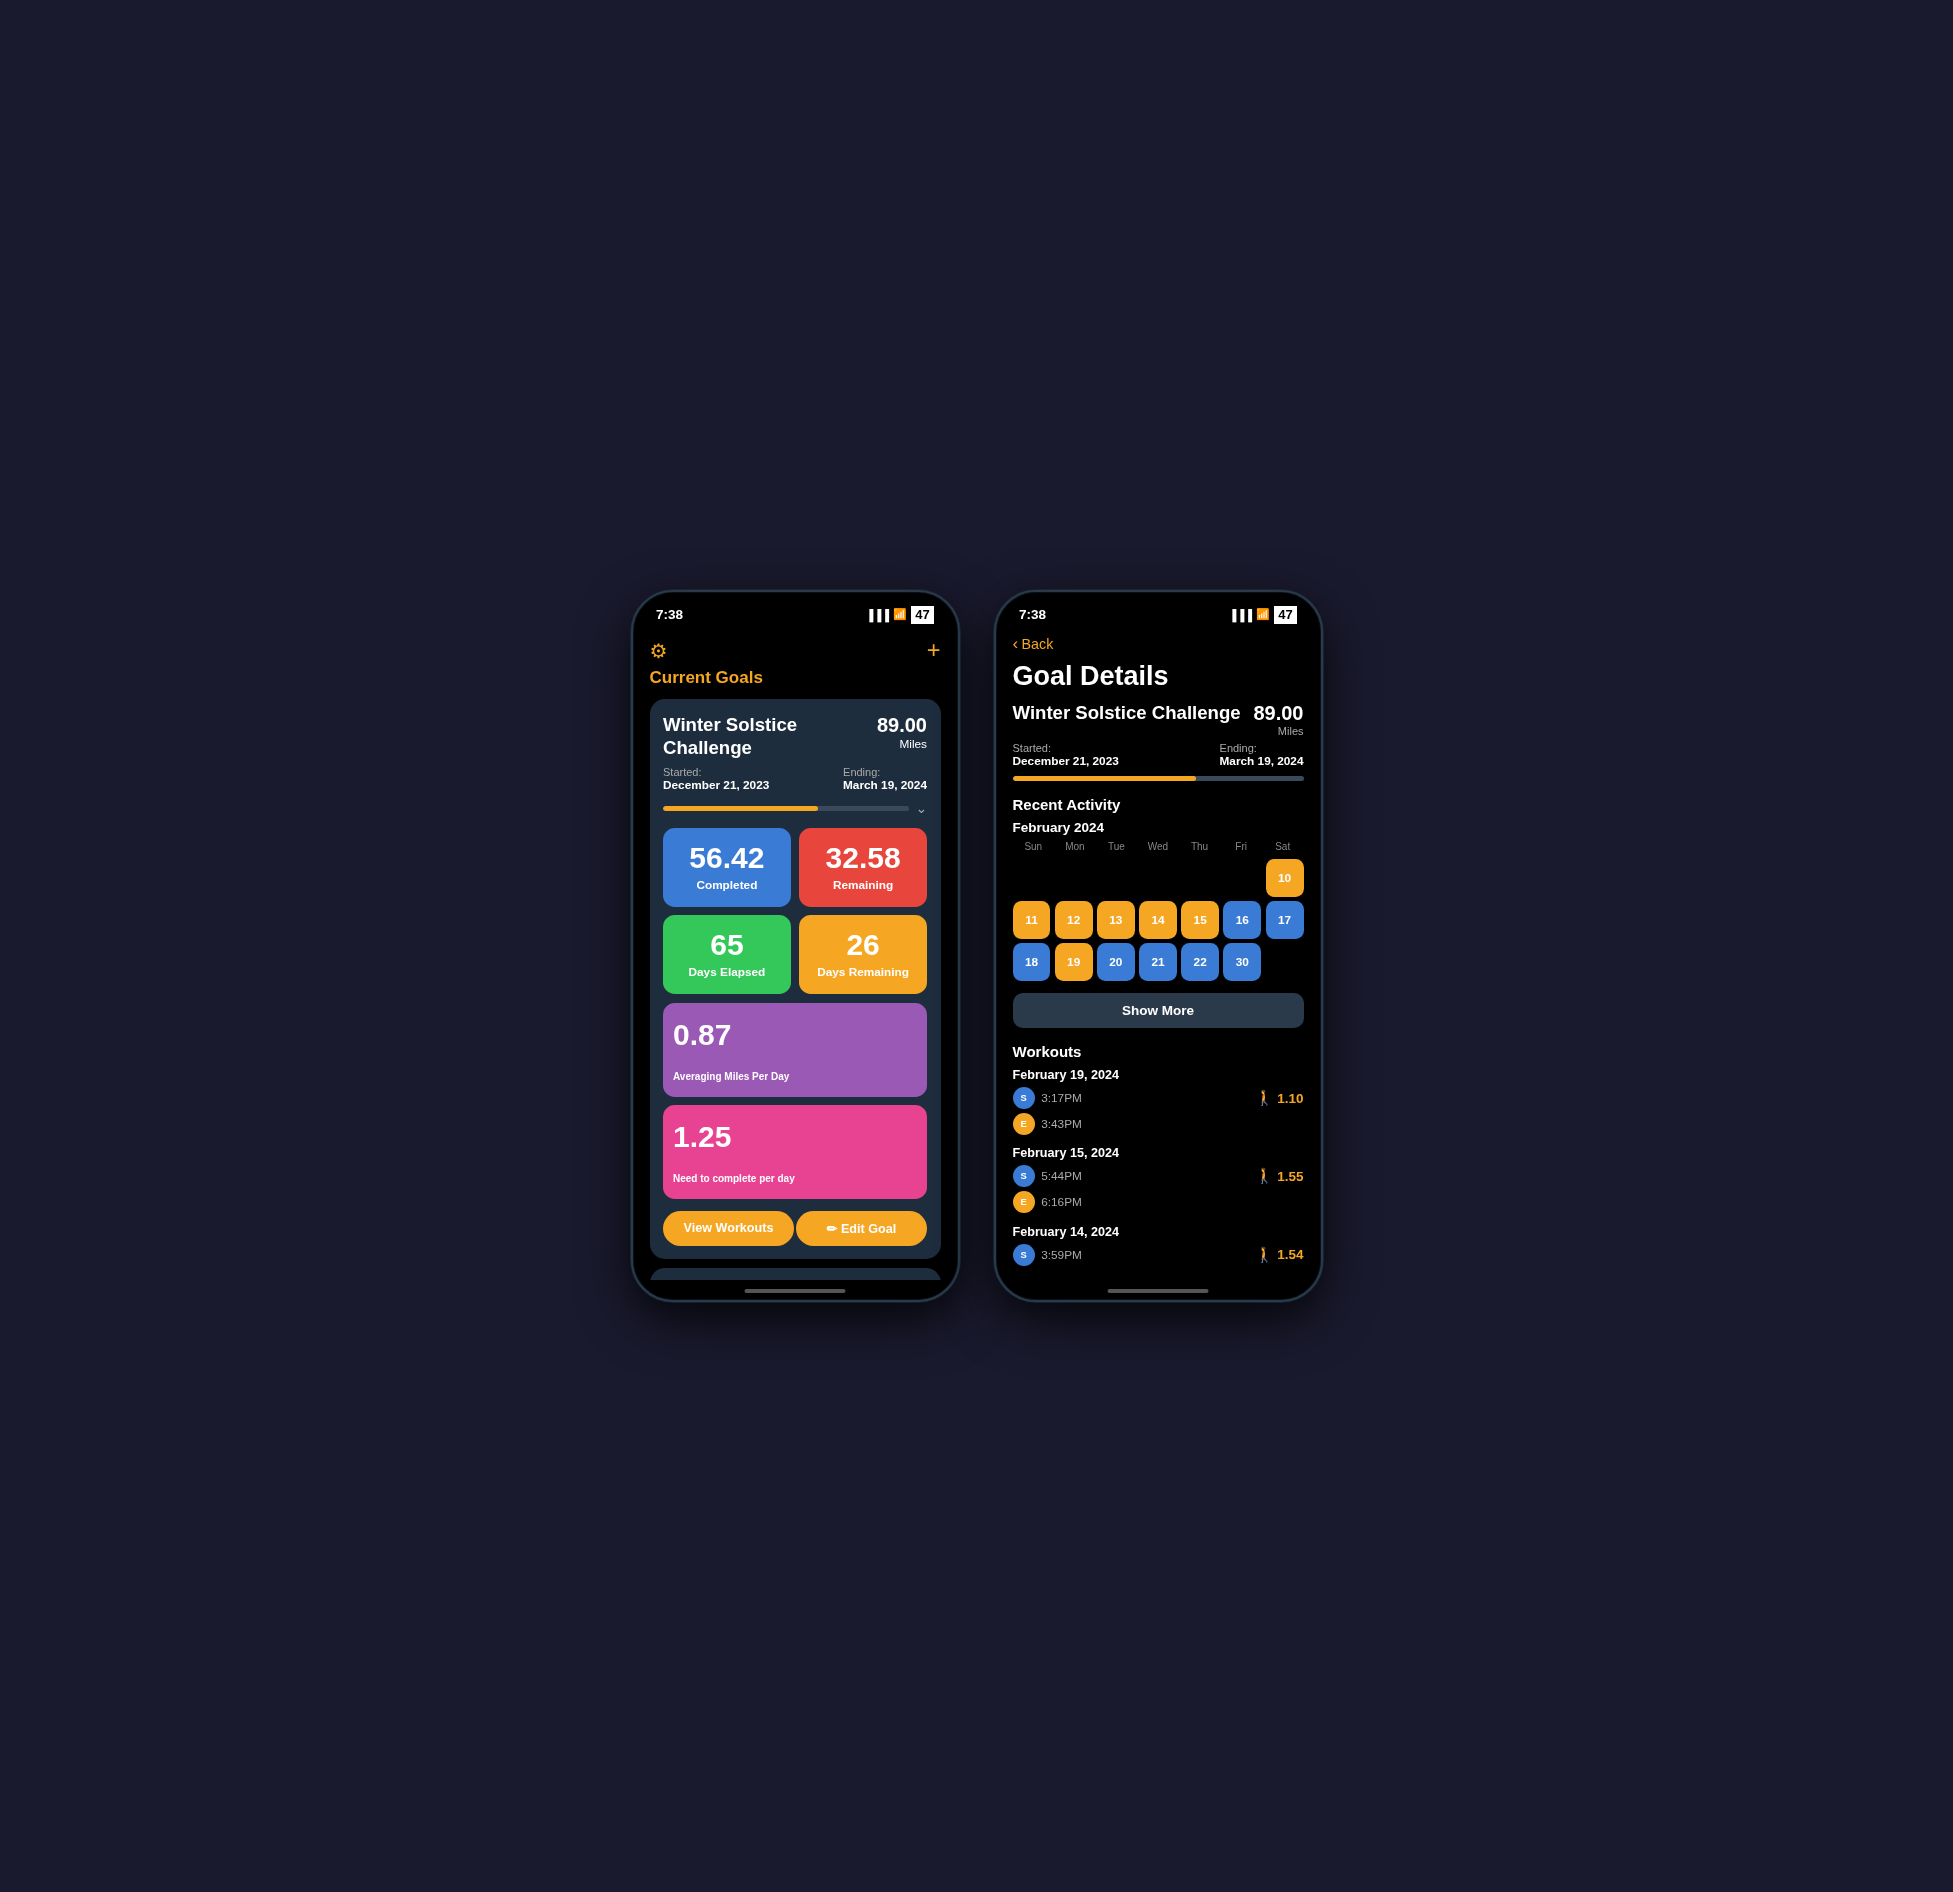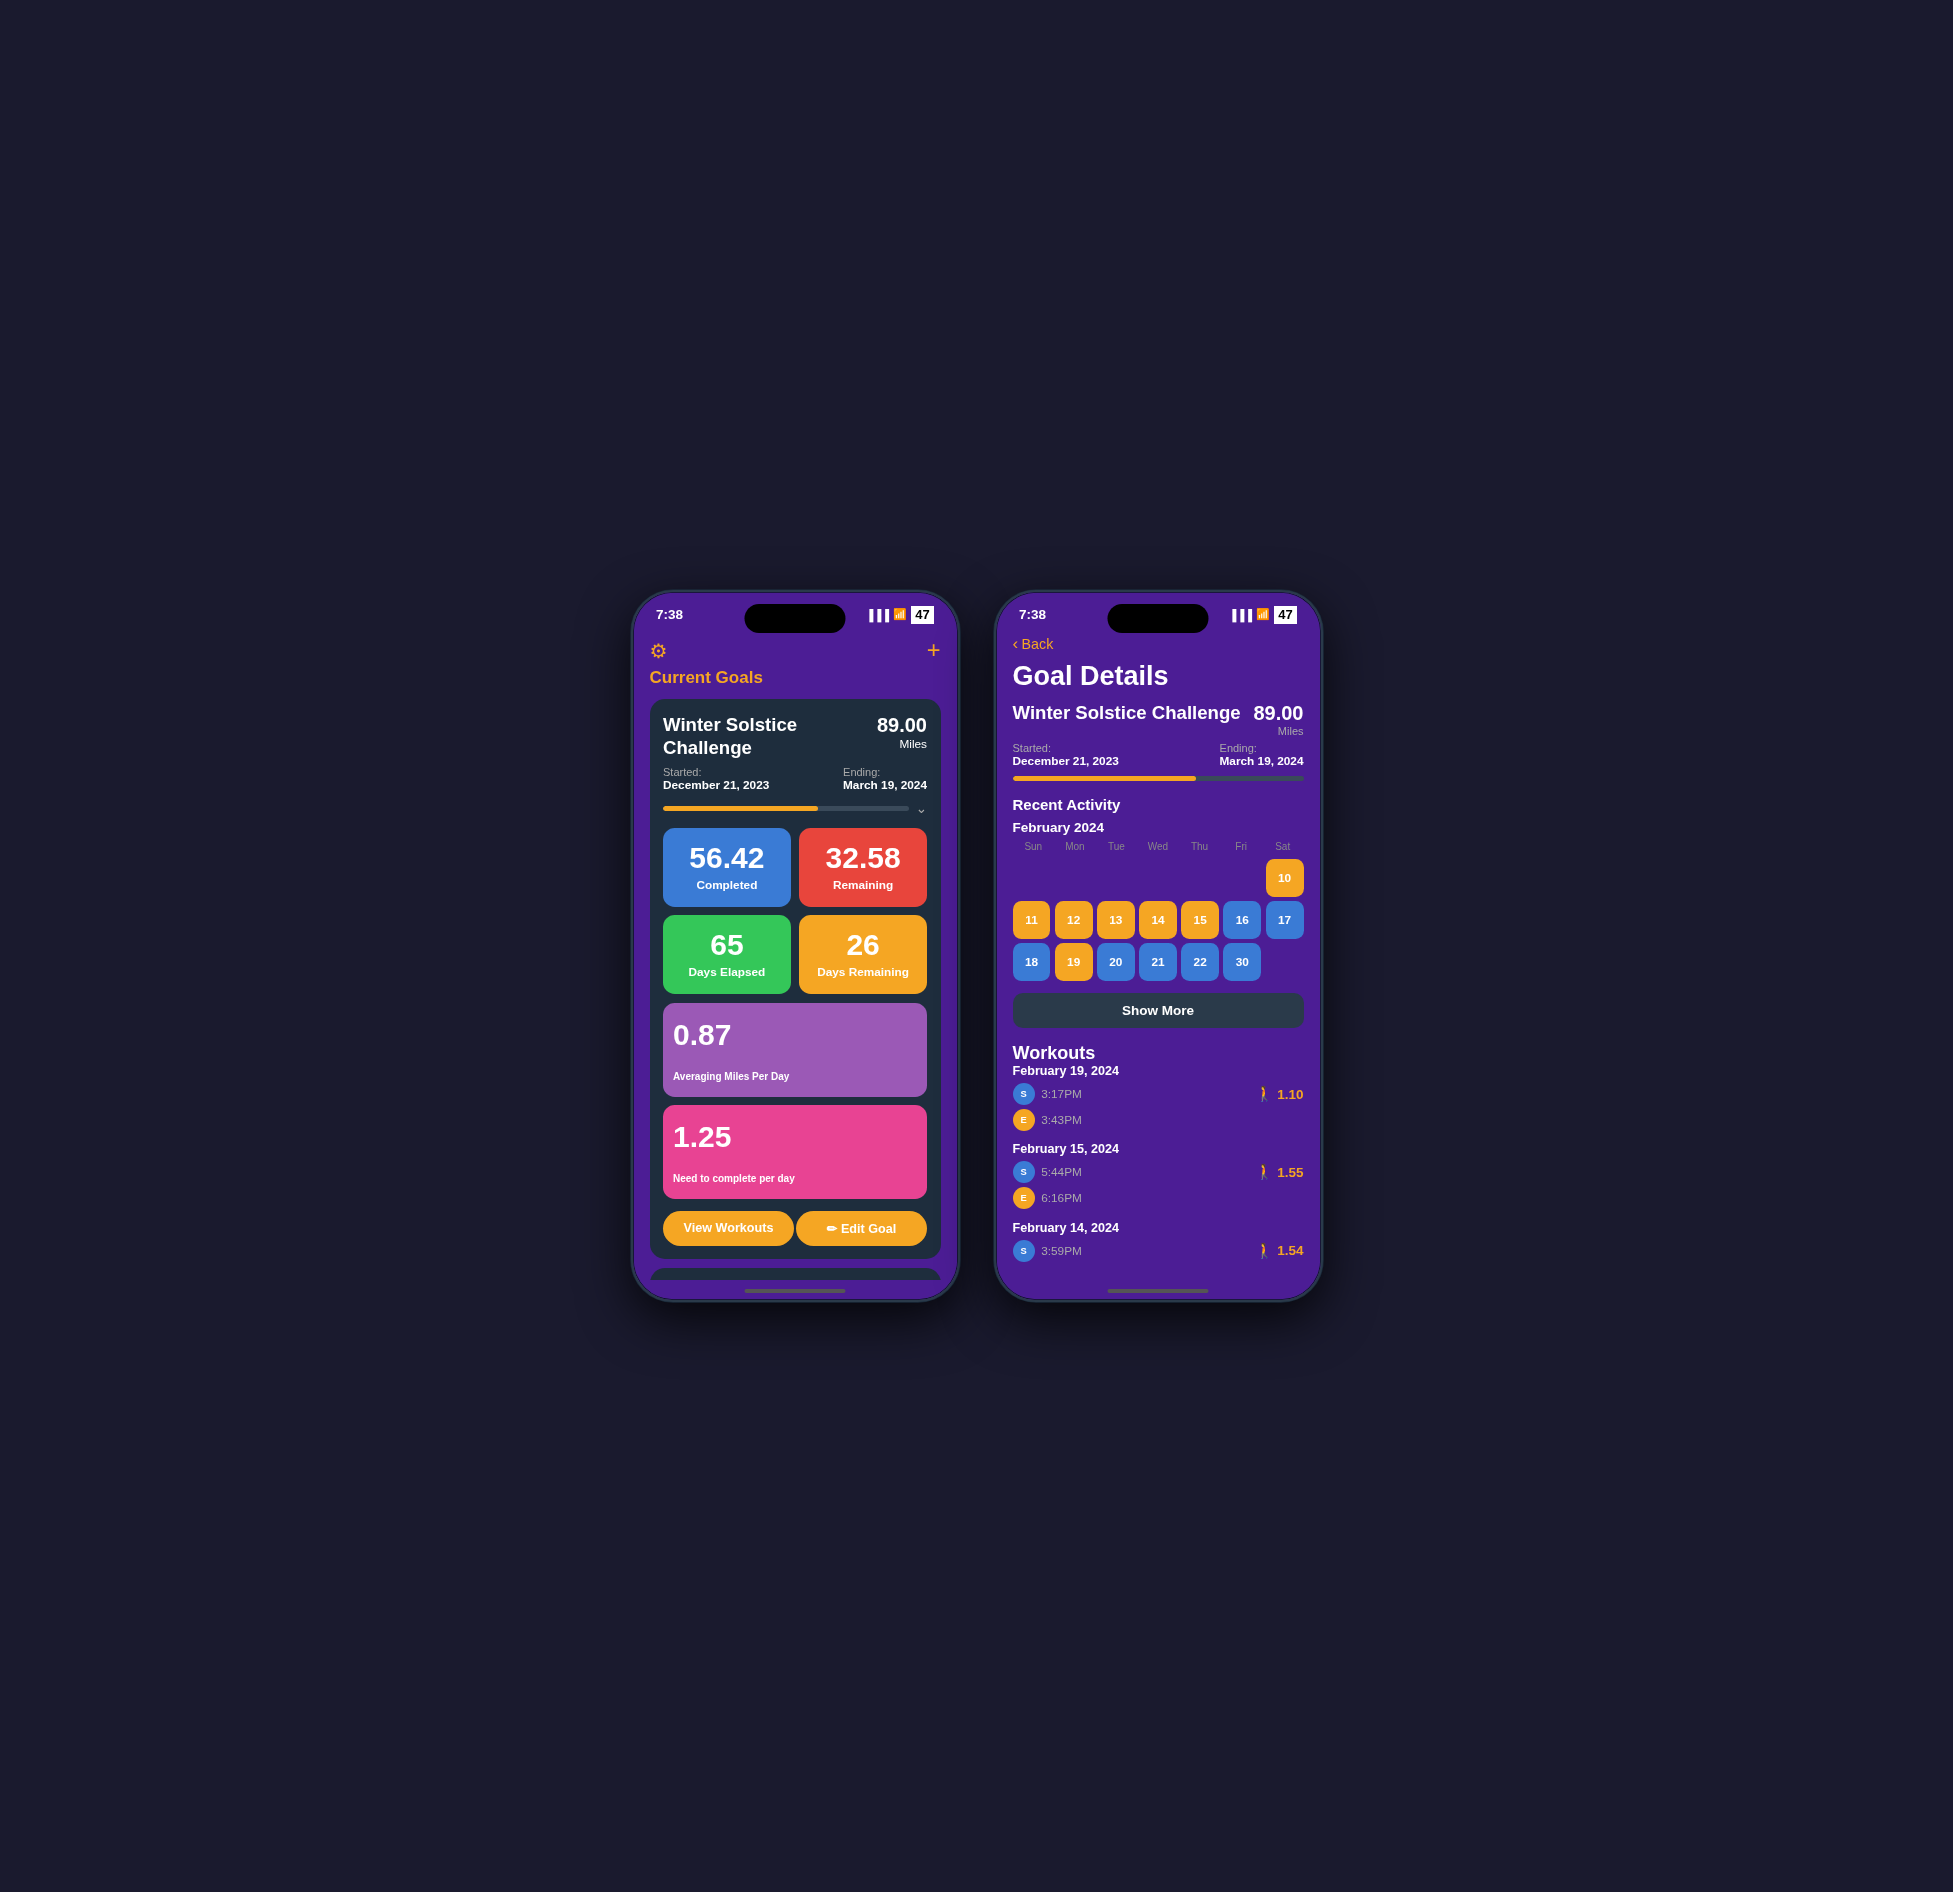--- a/index.html
+++ b/index.html
@@ -16,21 +16,21 @@
     .phones-container {
       display: flex;
       gap: 34px;
       align-items: flex-start;
     }
 
     
     .phone {
       width: 329px;
       height: 712px;
-      background: #4c1d95;
+      background: #000000;
       border-radius: 42px;
       border: 2.5px solid #2a3a4a;
       position: relative;
       overflow: hidden;
       box-shadow: 0 0 0 0.8px #1a2a3a, 0 17px 51px rgba(0,0,0,0.8), inset 0 0 0 0.8px #0a1520;
     }
 
     
     .dynamic-island {
       position: absolute;
@@ -401,23 +401,23 @@
       font-size: 13.5px;
       font-weight: 600;
       cursor: pointer;
       text-align: center;
       margin-bottom: 15px;
     }
 
     
     .workout-section-title {
       color: #fff;
-      font-size: 18px;
-      font-weight: 700;
-      margin-bottom: 0;
+      font-size: 15px;
+      font-weight: 700;
+      margin-bottom: 8px;
     }
 
     .workout-date {
       color: #fff;
       font-size: 12.6px;
       font-weight: 700;
       margin-bottom: 5px;
     }
 
     .workout-entry {

